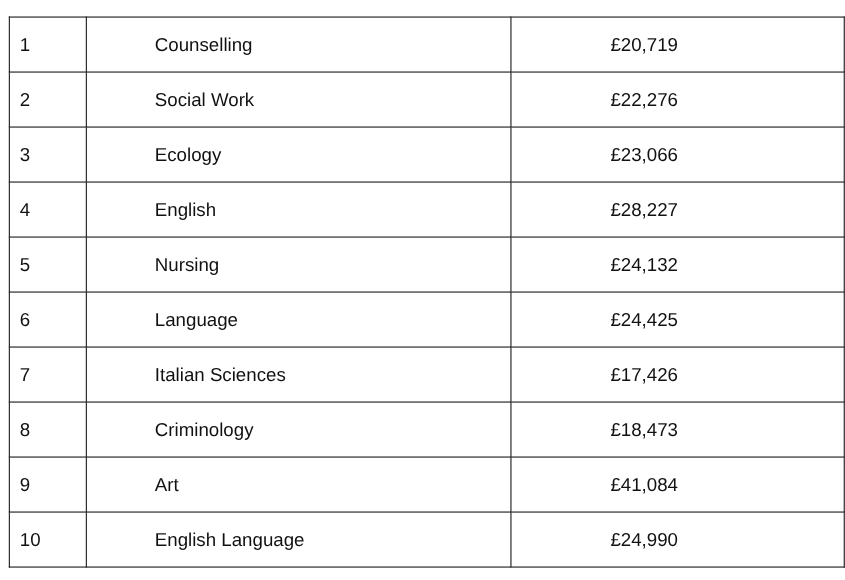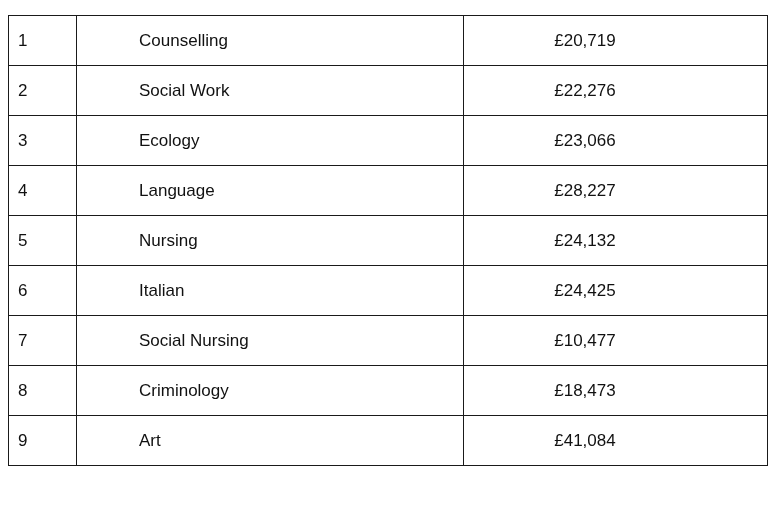--- a/index.html
+++ b/index.html
@@ -56,43 +56,48 @@
         <td class="subject">Social Work</td>
         <td class="salary">£22,276</td>
       </tr>
       <tr>
         <td class="rank">3</td>
         <td class="subject">Ecology</td>
         <td class="salary">£23,066</td>
       </tr>
       <tr>
         <td class="rank">4</td>
-        <td class="subject">Language</td>
+        <td class="subject">English</td>
         <td class="salary">£28,227</td>
       </tr>
       <tr>
         <td class="rank">5</td>
         <td class="subject">Nursing</td>
         <td class="salary">£24,132</td>
       </tr>
       <tr>
         <td class="rank">6</td>
-        <td class="subject">Italian</td>
+        <td class="subject">Language</td>
         <td class="salary">£24,425</td>
       </tr>
       <tr>
         <td class="rank">7</td>
-        <td class="subject">Social Nursing</td>
-        <td class="salary">£10,477</td>
+        <td class="subject">Italian Sciences</td>
+        <td class="salary">£17,426</td>
       </tr>
       <tr>
         <td class="rank">8</td>
         <td class="subject">Criminology</td>
         <td class="salary">£18,473</td>
       </tr>
       <tr>
         <td class="rank">9</td>
         <td class="subject">Art</td>
         <td class="salary">£41,084</td>
       </tr>
+      <tr>
+        <td class="rank">10</td>
+        <td class="subject">English Language</td>
+        <td class="salary">£24,990</td>
+      </tr>
     </tbody>
   </table>
 </div>
 
 </body></html>

